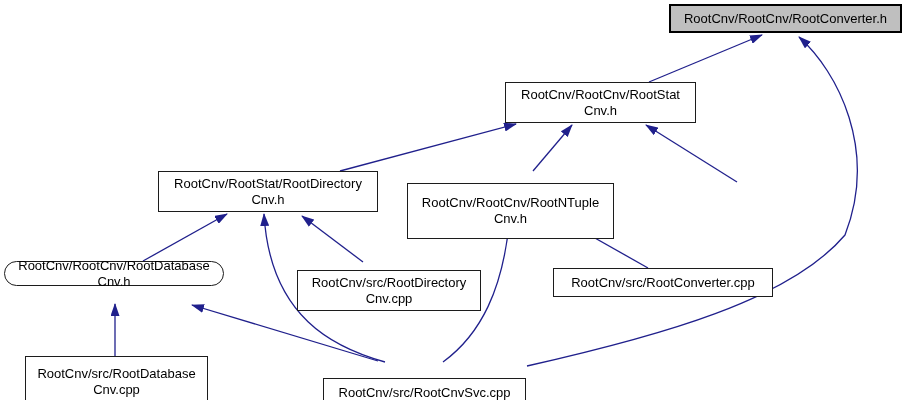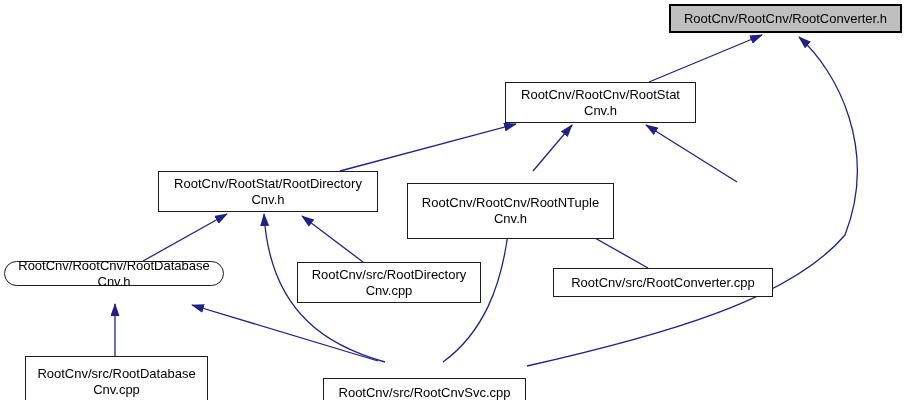--- a/index.html
+++ b/index.html
@@ -41,21 +41,21 @@
     background: #bfbfbf;
     border: 2.5px solid #000000;
   }
   
   .n-converter          { left: 669px; top: 4px;   width: 233px; height: 29px; }
   .n-rootstat           { left: 505px; top: 82px;  width: 191px; height: 41px; }
   .n-rootdirectory      { left: 158px; top: 171px; width: 220px; height: 41px; }
   .n-rootntuple         { left: 407px; top: 171px; width: 207px; height: 56px; margin-top: 12px; }
   .n-rootstatcnv-cpp    { left: 636px; top: 182px; width: 208px; height: 29px; }
   .n-rootdatabase       { left: 4px;   top: 261px; width: 220px; height: 25px; border-radius: 20px; }
-  .n-rootdirectorycnv-cpp { left: 297px; top: 262px; width: 184px; height: 41px; }
+  .n-rootdirectorycnv-cpp { left: 297px; top: 270px; width: 184px; height: 41px; }
   .n-rootntuplecnv-cpp  { left: 553px; top: 268px; width: 220px; height: 29px; }
   .n-rootdatabasecnv-cpp { left: 25px; top: 356px; width: 183px; height: 51px; }
   .n-rootcnvsvc-cpp     { left: 323px; top: 378px; width: 203px; height: 29px; }
   .edge-path {
     fill: none;
     stroke: #20208c;
     stroke-width: 1.3px;
   }
 </style>
 </head>

